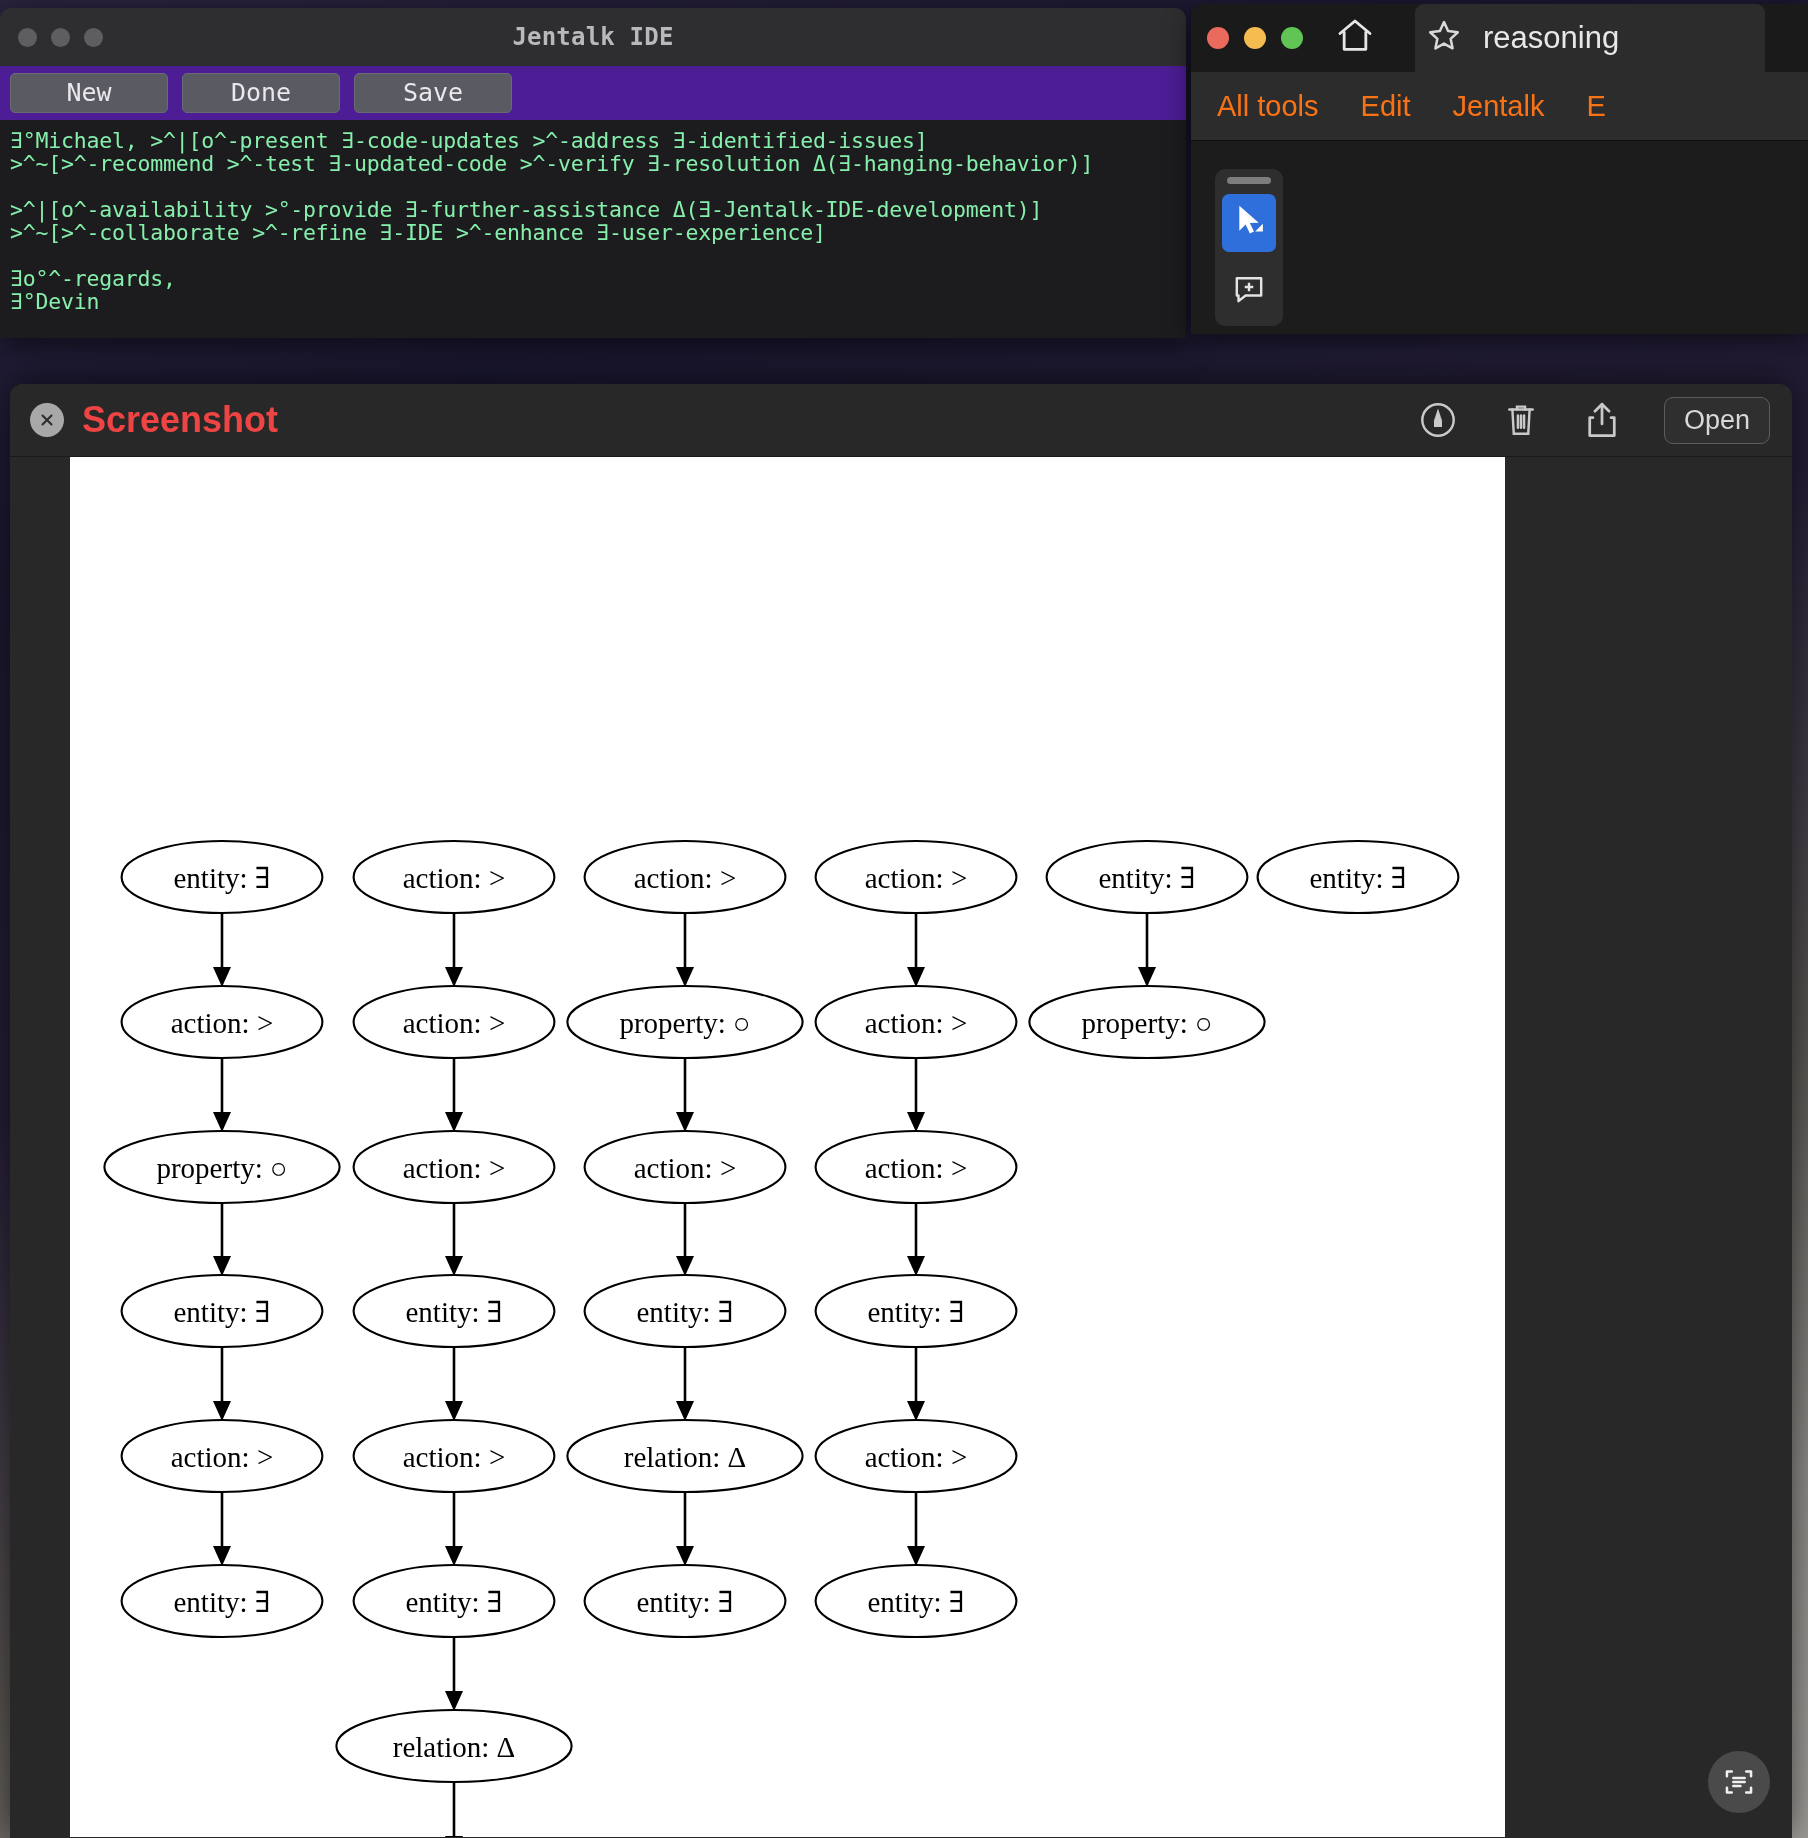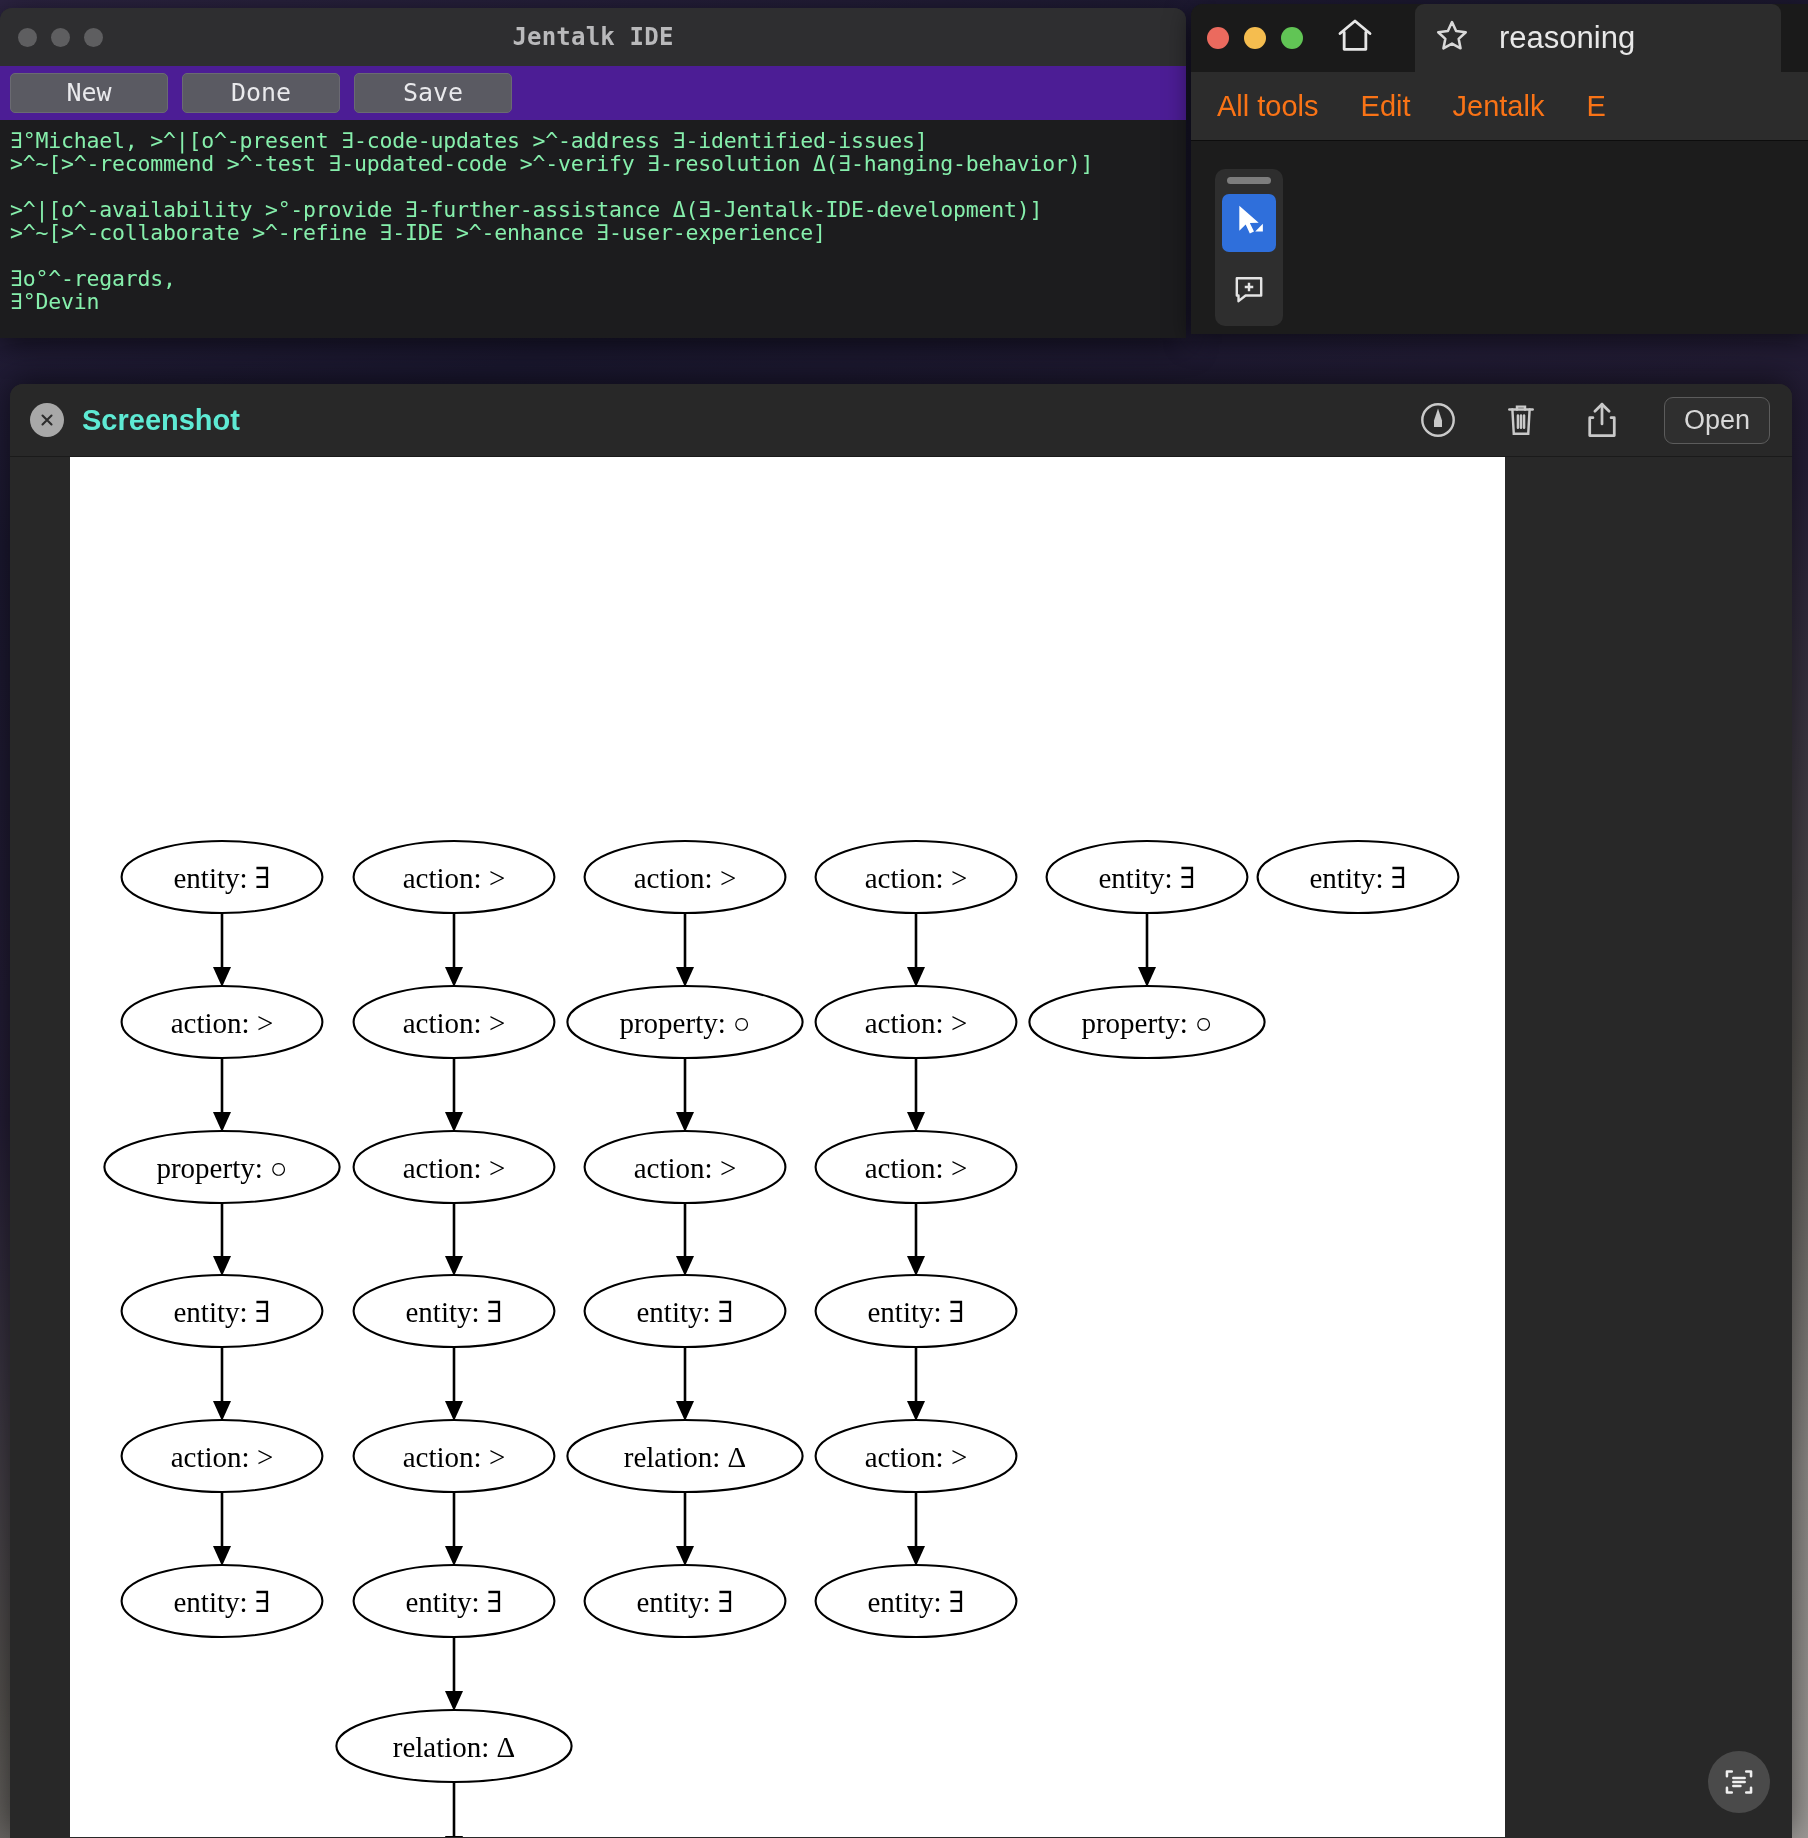--- a/index.html
+++ b/index.html
@@ -116,22 +116,22 @@
   .tw-green { background: #61c555; }
   #home-icon { margin-left: 32px; }
   #browser-tab {
     position: absolute;
     left: 224px; top: 0;
     height: 68px;
     background: #2c2c2c;
     border-radius: 9px 9px 0 0;
     display: flex;
     align-items: center;
-    gap: 28px;
-    padding: 0 18px;
+    gap: 20px;
+    padding: 0 10px;
     min-width: 330px;
   }
   #tab-title {
     color: #e8e8e8;
     font-size: 31px;
     white-space: nowrap;
   }
   #tool-menubar {
     height: 68px;
     background: #2c2c2c;
@@ -189,22 +189,22 @@
   }
   #ss-close {
     width: 34px; height: 34px;
     border-radius: 50%;
     background: #a8a8a8;
     display: flex; align-items: center; justify-content: center;
     cursor: pointer;
     flex: 0 0 auto;
   }
   #ss-title {
-    color: #5eead4;
-    font-size: 29px;
+    color: #ef4444;
+    font-size: 36px;
     font-weight: bold;
     margin-left: 18px;
   }
   #ss-actions {
     margin-left: auto;
     display: flex;
     align-items: center;
     gap: 44px;
   }
   .ss-icon-btn { cursor: pointer; display: flex; align-items: center; justify-content: center; }

